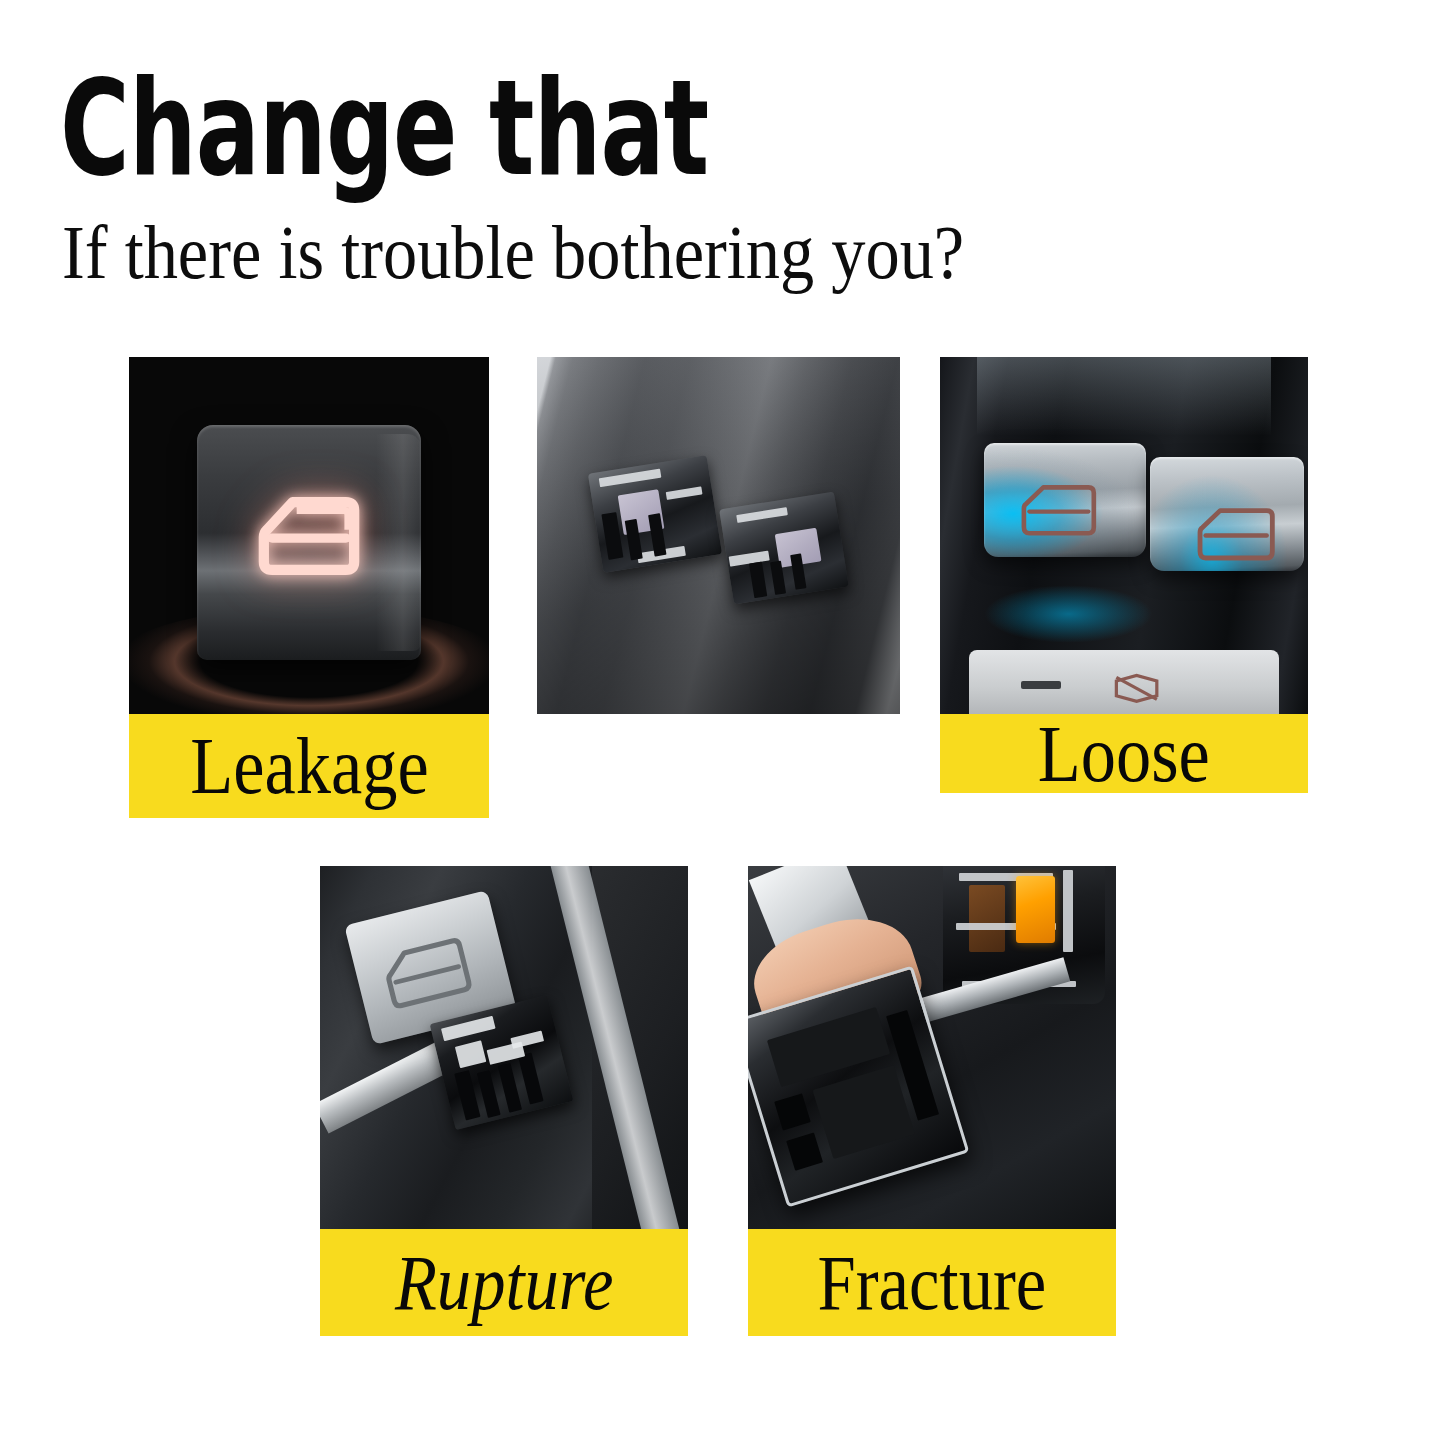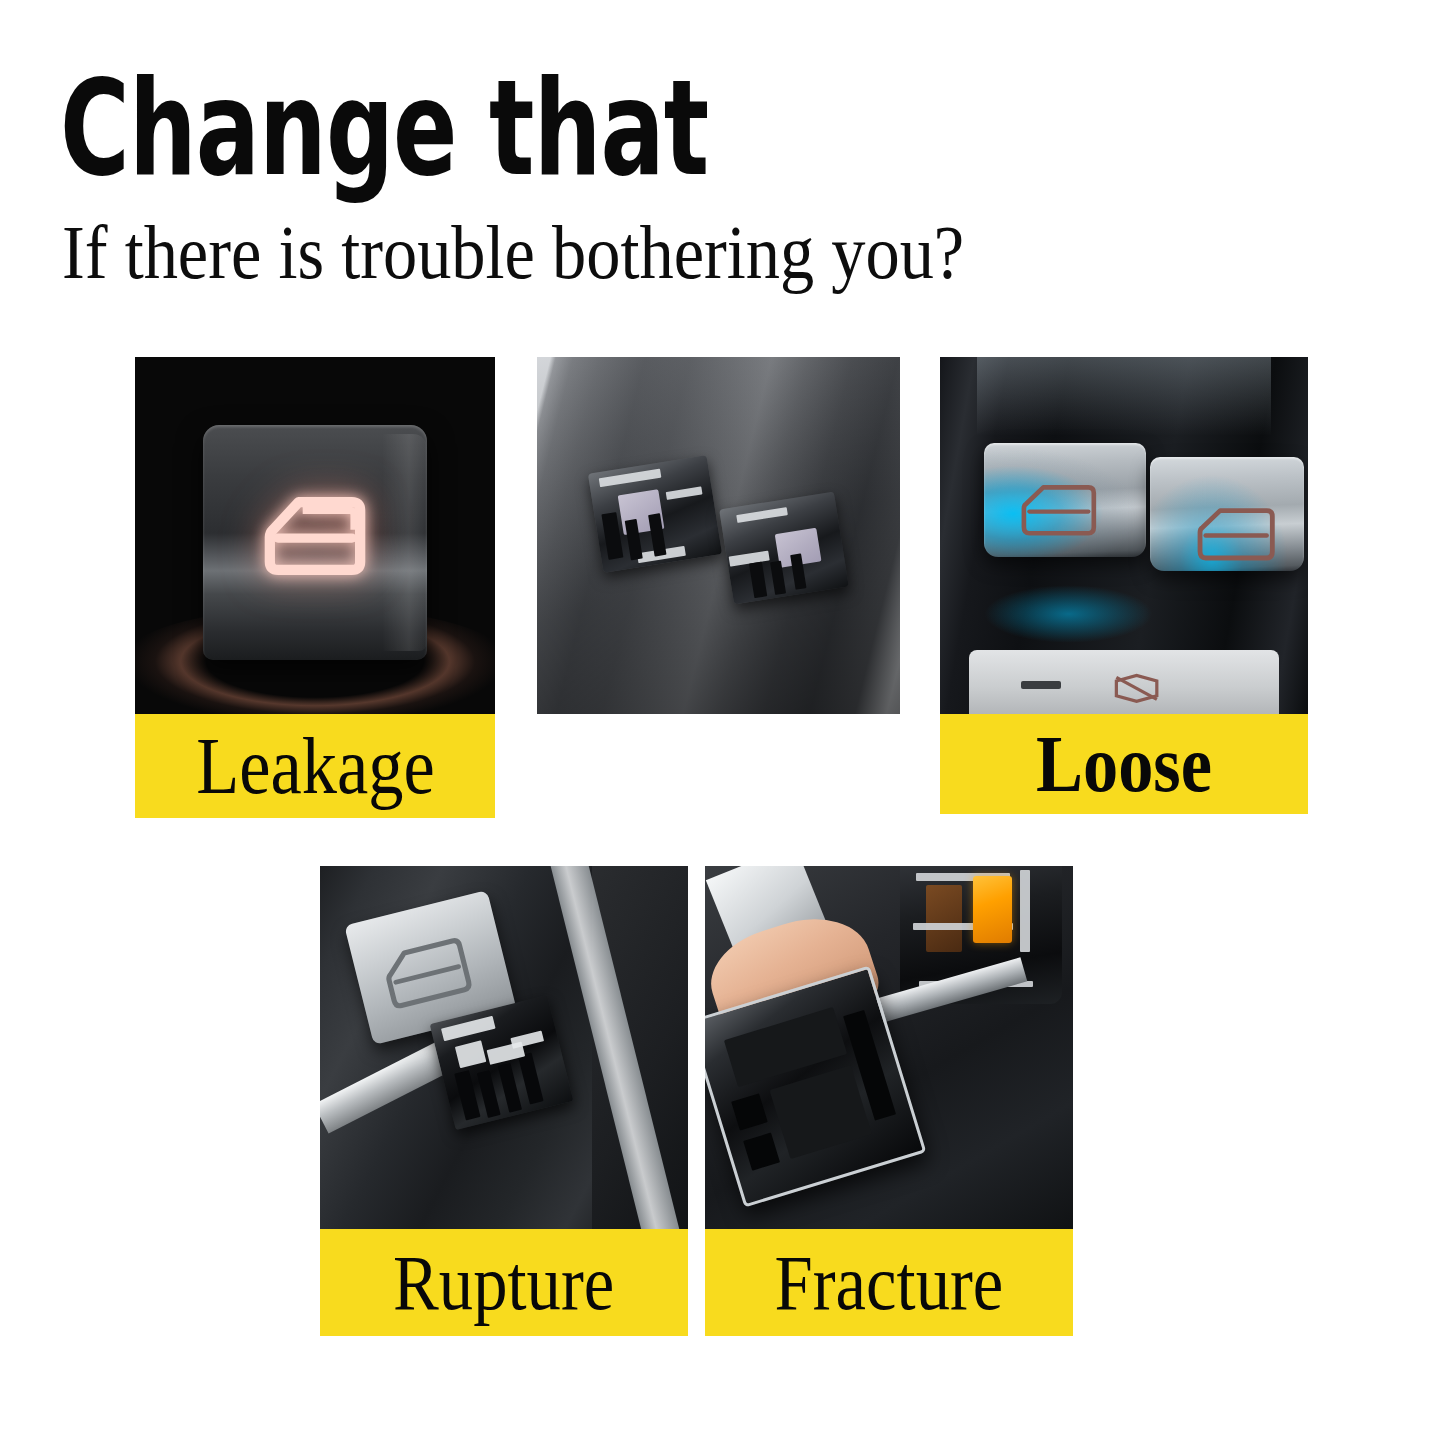--- a/index.html
+++ b/index.html
@@ -222,21 +222,21 @@
   .t5 .piece .pad{position:absolute;background:#16181a;border-radius:2px;}
 </style>
 </head>
 <body>
 
 <div class="page">
 
   <div class="title">Change that</div>
   <div class="subtitle">If there is trouble bothering you?</div>
 
-  <div class="tile t1" style="left:135px;top:357px;width:360px;height:461px;border-radius:15px;">
+  <div class="tile t1" style="left:129px;top:357px;width:360px;height:461px;border-radius:15px;">
     <div class="photo" style="height:357px;">
       <div class="glowring"></div>
       <div class="btn">
         <div class="winicon">
           <svg viewBox="0 0 100 84">
             <path d="M34 6 L86 6 Q94 6 94 14 L94 64 Q94 72 86 72 L14 72 Q6 72 6 64 L6 40 Q6 36 9 33 Z" fill="none" stroke="#FFD9D0" stroke-width="10" stroke-linejoin="round"></path>
             <path d="M14 41 L86 41" stroke="#FFD9D0" stroke-width="9" stroke-linecap="round"></path>
             <path d="M38 14 L84 14 Q88 14 88 18 L88 33" fill="none" stroke="#FFD9D0" stroke-width="7" stroke-linejoin="round"></path>
           </svg>
         </div>
@@ -302,26 +302,26 @@
 
       <div class="lower"></div>
       <div class="dash"></div>
       <div class="mirroricon">
         <svg viewBox="0 0 60 40">
           <path d="M8 12 L30 6 L52 12 L52 28 L30 34 L8 28 Z" fill="none" stroke="#8a5a52" stroke-width="3.5"></path>
           <path d="M8 8 L52 32" stroke="#8a5a52" stroke-width="3.5"></path>
         </svg>
       </div>
     </div>
-    <div class="caption" style="top:357px;height:100px;font-weight:bold;">
+    <div class="caption" style="top:357px;height:79px;">
       <span style="font-size:80px;">Loose</span>
     </div>
   </div>
 
-  <div class="tile t4" style="left:320px;top:866px;width:368px;height:470px;">
+  <div class="tile t4" style="left:320px;top:866px;width:368px;height:470px;font-style:italic;">
     <div class="photo" style="height:363px;">
       <div class="panel"></div>
       <div class="leather"></div>
       <div class="chrome2"></div>
       <div class="chrome1"></div>
 
       <div class="swbtn">
         <div class="etch">
           <svg viewBox="0 0 100 76">
             <path d="M30 7 L88 7 Q95 7 95 14 L95 58 Q95 66 88 66 L12 66 Q5 66 5 58 L5 34 Q5 30 8 28 Z" fill="none" stroke="#6d7276" stroke-width="6" stroke-linejoin="round"></path>
@@ -339,21 +339,21 @@
         <div class="rib" style="left:46%;top:52%;width:11%;height:44%;"></div>
         <div class="rib" style="left:64%;top:48%;width:12%;height:46%;"></div>
         <div class="shine" style="left:40%;top:36%;width:30%;height:14%;"></div>
       </div>
     </div>
     <div class="caption" style="top:363px;height:107px;">
       <span style="font-size:78px;">Rupture</span>
     </div>
   </div>
 
-  <div class="tile t5" style="left:705px;top:866px;width:368px;height:359px;text-align:center;">
+  <div class="tile t5" style="left:748px;top:866px;width:368px;height:359px;text-align:center;">
     <div class="photo" style="height:363px;">
       <div class="bg"></div>
       <div class="doorchrome"></div>
 
       <div class="socket">
         <div class="copper"></div>
         <div class="bar" style="left:10%;top:10%;width:58%;height:5%;"></div>
         <div class="bar" style="left:8%;top:44%;width:62%;height:5%;"></div>
         <div class="bar" style="left:74%;top:8%;width:6%;height:56%;"></div>
         <div class="connector"></div>

